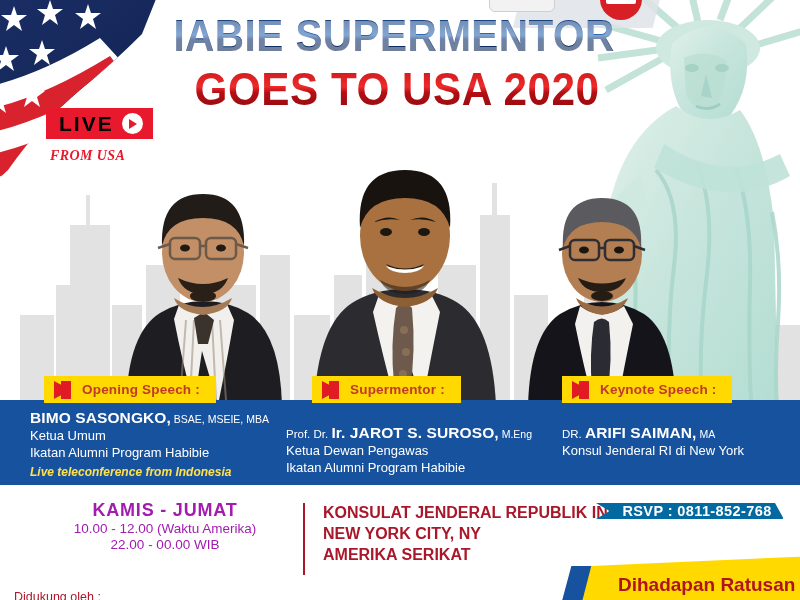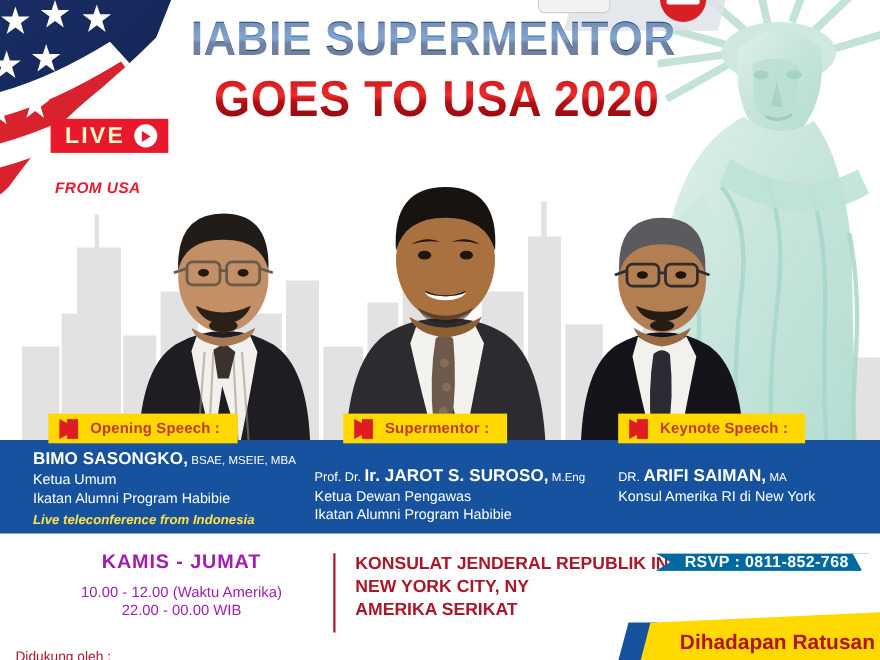--- a/index.html
+++ b/index.html
@@ -66,40 +66,41 @@
   .title-2 {
     font-size:46px; margin-top:8px;
     background:linear-gradient(180deg,#c5161c 0%,#ef2a2a 45%,#b40f14 58%,#8d0b0f 100%);
     -webkit-background-clip:text; background-clip:text; color:transparent;
     margin-left:-6px;
   }
 
   
   .live-box {
     position:absolute; left:46px; top:108px; z-index:12;
-    background:#e8192c; color:#fef9c3;
+    background:#e8192c; color:#000000;
     padding:5px 10px 5px 13px;
     display:flex; align-items:center; gap:8px;justify-content:space-between;
   }
   .live-text { font-size:21px; font-weight:bold; letter-spacing:2px; line-height:1; }
   .live-play {
     width:21px;height:21px;border-radius:50%;background:#fff;
     display:flex;align-items:center;justify-content:center;
   }
   .live-play i {
     display:block;width:0;height:0;
     border-left:8px solid #e8192c;
     border-top:5px solid transparent;
     border-bottom:5px solid transparent;
     margin-left:2px;
   }
   .from-usa {
-    position:absolute; left:50px; top:162px; z-index:12;
+    position:absolute; left:50px; top:148px; z-index:12;
     color:#e8192c; font-size:14px; font-weight:bold; font-style:italic;
     letter-spacing:.4px;
+    font-family:Liberation Serif, serif;
   }
 
   
   .photo { position:absolute; z-index:4; }
 
   
   .tag {
     position:absolute; z-index:14;
     background:#ffd900; height:27px;
     display:flex; align-items:center; padding:0 16px 0 10px;
@@ -137,21 +138,21 @@
     color:#ffe14d; margin-top:4px; white-space:nowrap;
   }
 
   
   .date-block {
     position:absolute; left:40px; top:500px; width:250px; z-index:16;
     text-align:center; color:#a21caf;
   }
   .date-day { font-size:18px; font-weight:bold; letter-spacing:.8px; }
   .date-date { font-size:16.5px; margin-top:3px; }
-  .date-time { font-size:13.5px; margin-top:10px; }
+  .date-time { font-size:13.5px; margin-top:0; }
   .date-time2 { font-size:13.5px; margin-top:1px; }
 
   .divider {
     position:absolute; left:303px; top:503px;
     width:2px; height:72px; background:#a9172a; z-index:16;
   }
 
   .venue-block {
     position:absolute; left:323px; top:502px; z-index:16;
     color:#a9172a; font-weight:bold; font-size:16px; line-height:1.32;
@@ -426,21 +427,21 @@
       <span class="pre">Prof. Dr. </span><span class="big">Ir. JAROT S. SUROSO,</span><span class="post"> M.Eng</span>
     </div>
     <div class="sp-line">Ketua Dewan Pengawas</div>
     <div class="sp-line">Ikatan Alumni Program Habibie</div>
   </div>
 
   <div class="speaker-info" style="left:562px; top:424px;">
     <div class="sp-name">
       <span class="pre">DR. </span><span class="big">ARIFI SAIMAN,</span><span class="post"> MA</span>
     </div>
-    <div class="sp-line">Konsul Amerika RI di New York</div>
+    <div class="sp-line">Konsul Jenderal RI di New York</div>
   </div>
 
   <div class="date-block">
     <div class="date-day">KAMIS - JUMAT</div>
     <div class="date-time">10.00 - 12.00 (Waktu Amerika)</div>
     <div class="date-time2">22.00 - 00.00 WIB</div>
   </div>
 
   <div class="divider"></div>
 

